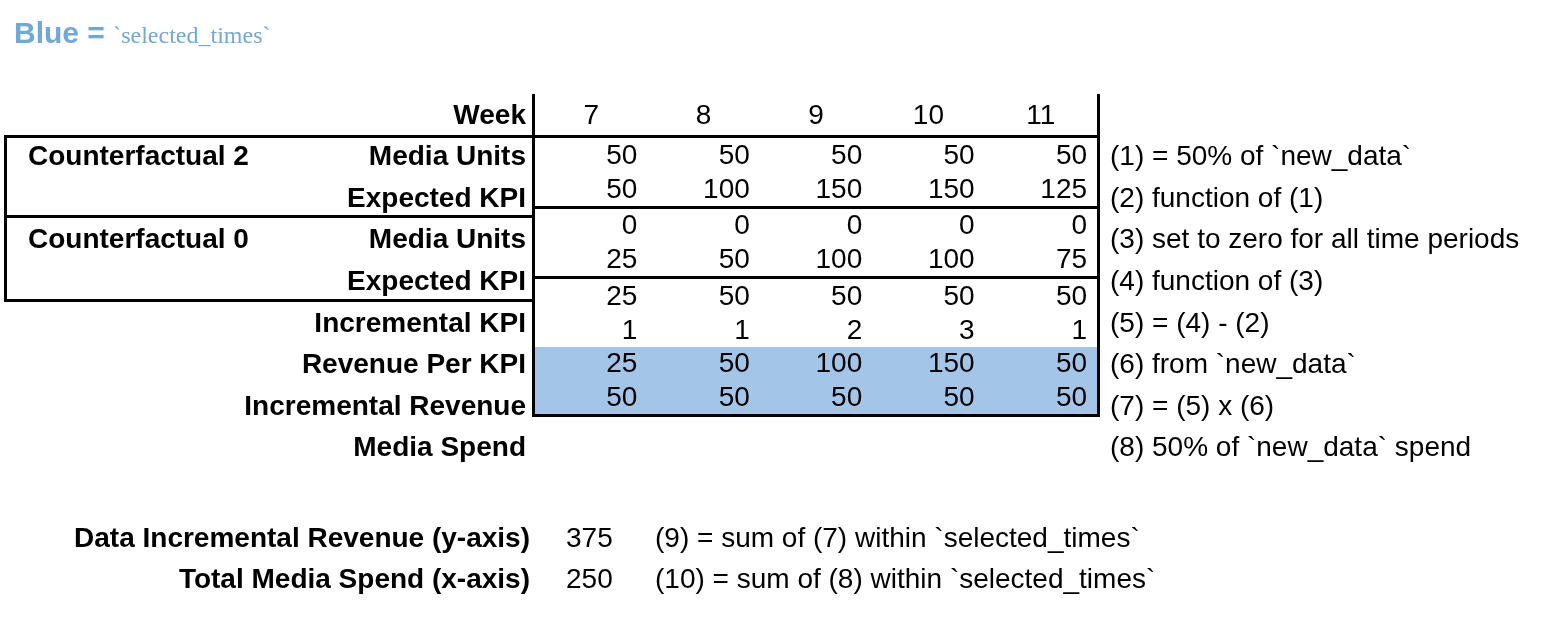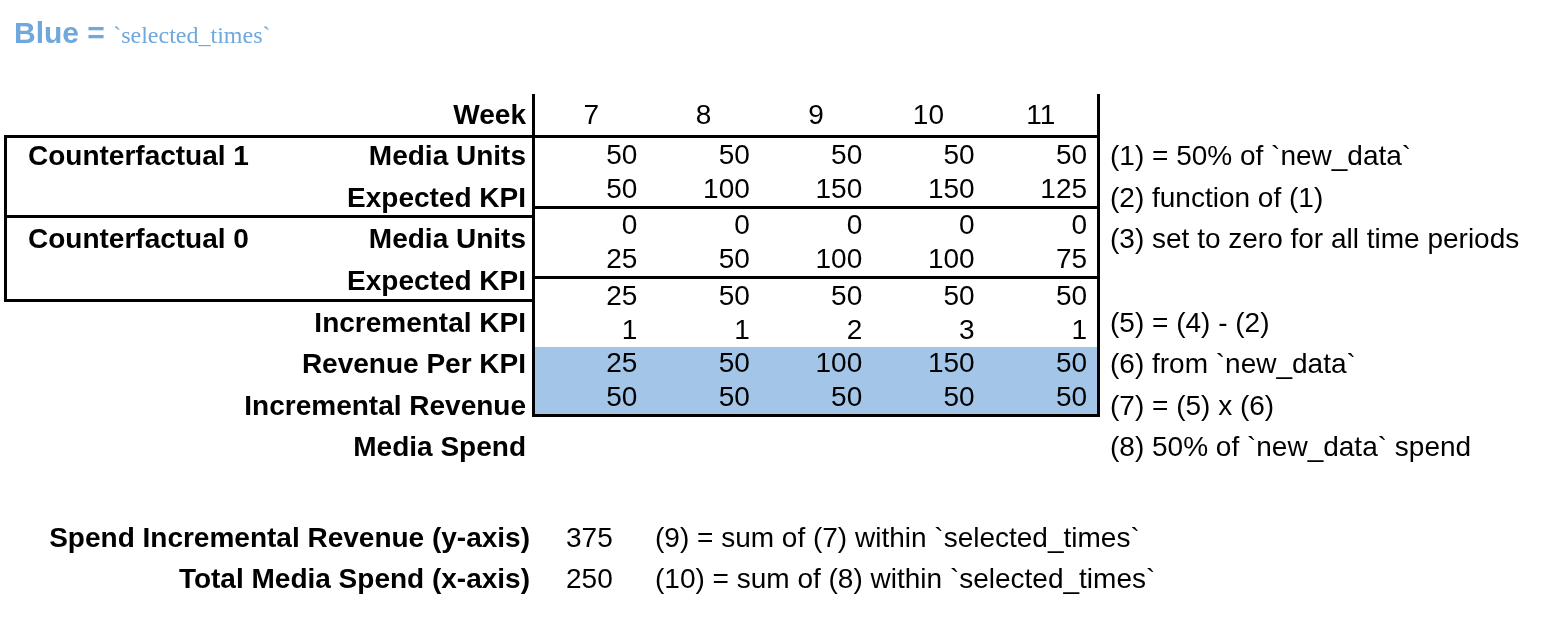--- a/index.html
+++ b/index.html
@@ -170,32 +170,33 @@
   <div class="abs rlabel" style="top:177px">Expected KPI</div>
   <div class="abs rlabel" style="top:218px">Media Units</div>
   <div class="abs rlabel" style="top:260px">Expected KPI</div>
   <div class="abs rlabel" style="top:302px">Incremental KPI</div>
   <div class="abs rlabel" style="top:385px">Incremental Revenue</div>
   <div class="abs rlabel" style="top:343px">Revenue Per KPI</div>
   <div class="abs rlabel" style="top:426px">Media Spend</div>
 
   <div class="abs cfbox1"></div>
   <div class="abs cfbox2"></div>
-  <div class="abs cflabel" style="top:135px">Counterfactual 1</div>
+  <div class="abs cflabel" style="top:135px">Counterfactual 2</div>
   <div class="abs cflabel" style="top:218px">Counterfactual 0</div>
 
   <div class="abs note b" style="top:135px">(1) = 50% of `new_data`</div>
   <div class="abs note" style="top:177px">(2) function of (1)</div>
   <div class="abs note b" style="top:218px">(3) set to zero for all time periods</div>
+  <div class="abs note" style="top:260px">(4) function of (3)</div>
   <div class="abs note" style="top:302px">(5) = (4) - (2)</div>
   <div class="abs note" style="top:343px">(6) from `new_data`</div>
   <div class="abs note" style="top:385px">(7) = (5) x (6)</div>
   <div class="abs note" style="top:426px">(8) 50% of `new_data` spend</div>
 
-  <div class="abs total-label" style="top:520px">Spend Incremental Revenue (y-axis)</div>
+  <div class="abs total-label" style="top:520px">Data Incremental Revenue (y-axis)</div>
   <div class="abs total-value" style="top:520px">375</div>
   <div class="abs total-note" style="top:520px">(9) = sum of (7) within `selected_times`</div>
 
   <div class="abs total-label" style="top:561px">Total Media Spend (x-axis)</div>
   <div class="abs total-value" style="top:561px">250</div>
   <div class="abs total-note" style="top:561px">(10) = sum of (8) within `selected_times`</div>
 
 </div>
 
 </body></html>

